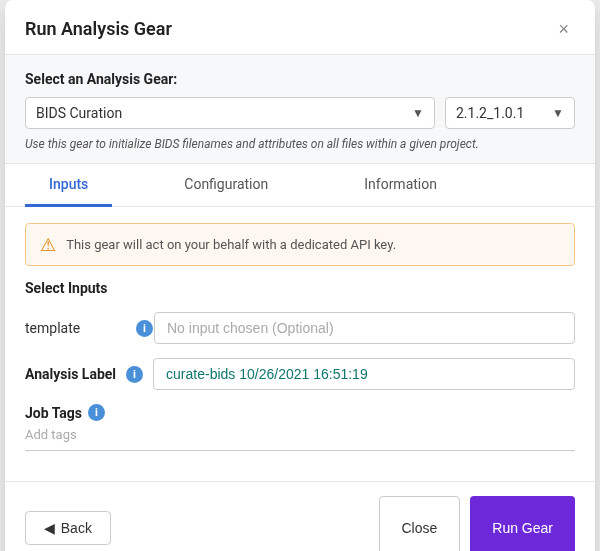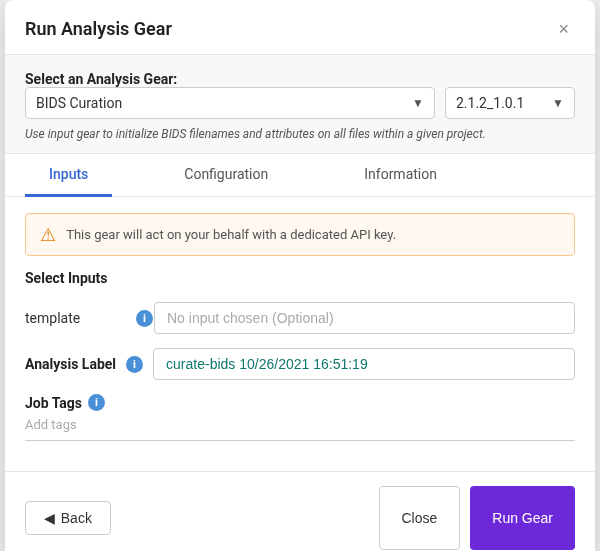--- a/index.html
+++ b/index.html
@@ -49,20 +49,21 @@
     }
     .gear-select-section {
       background: #f7f8fa;
       padding: 16px 20px 12px 20px;
       border-bottom: 1px solid #e5e5e5;
     }
     .gear-select-label {
       font-weight: 700;
       font-size: 14px;
       color: #222;
+      margin-bottom: 10px;
     }
     .gear-select-row {
       display: flex;
       gap: 10px;
       margin-bottom: 8px;
     }
     .gear-dropdown {
       flex: 1;
       display: flex;
       align-items: center;
@@ -274,21 +275,21 @@
       <div class="gear-select-row">
         <div class="gear-dropdown">
           <span class="gear-dropdown-text">BIDS Curation</span>
           <span class="gear-dropdown-arrow">▼</span>
         </div>
         <div class="version-dropdown">
           <span class="gear-dropdown-text">2.1.2_1.0.1</span>
           <span class="gear-dropdown-arrow">▼</span>
         </div>
       </div>
-      <div class="gear-desc">Use input gear to initialize BIDS filenames and attributes on all files within a given project.</div>
+      <div class="gear-desc">Use this gear to initialize BIDS filenames and attributes on all files within a given project.</div>
     </div>
 
     <div class="tabs">
       <div class="tab active">
         <span>Inputs</span>
       </div>
       <div class="tab">
         <span>Configuration</span>
       </div>
       <div class="tab">

